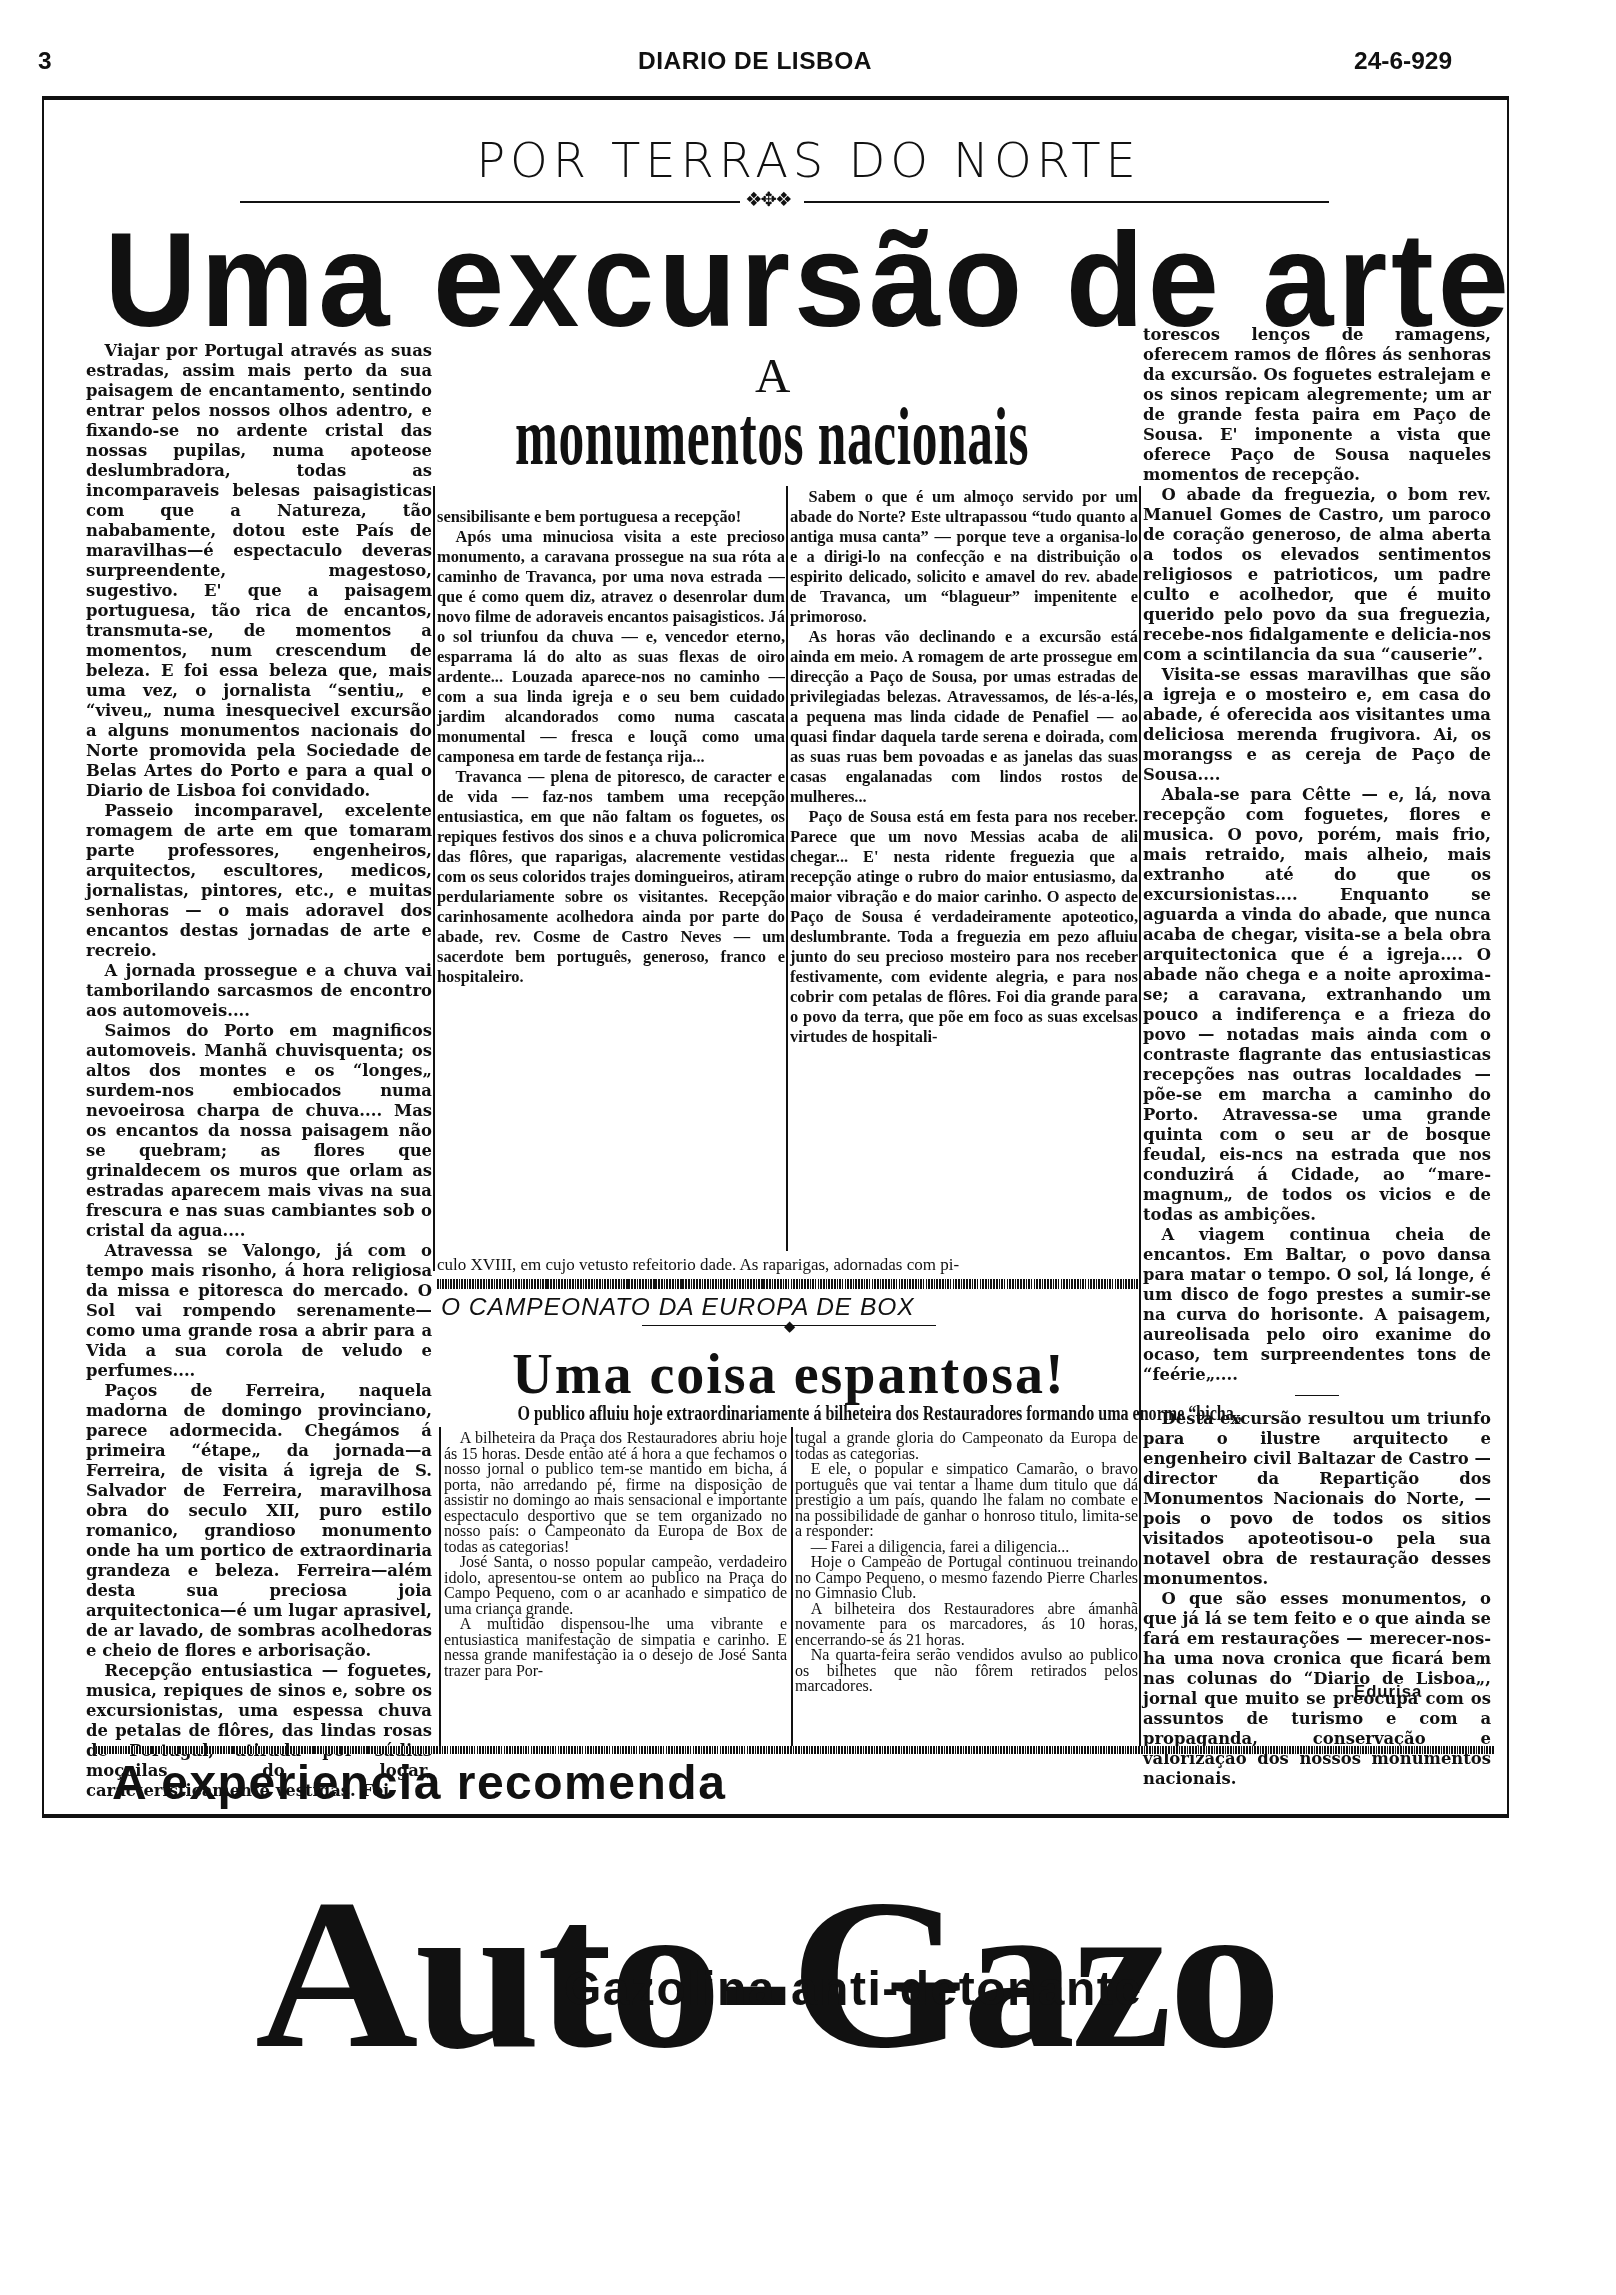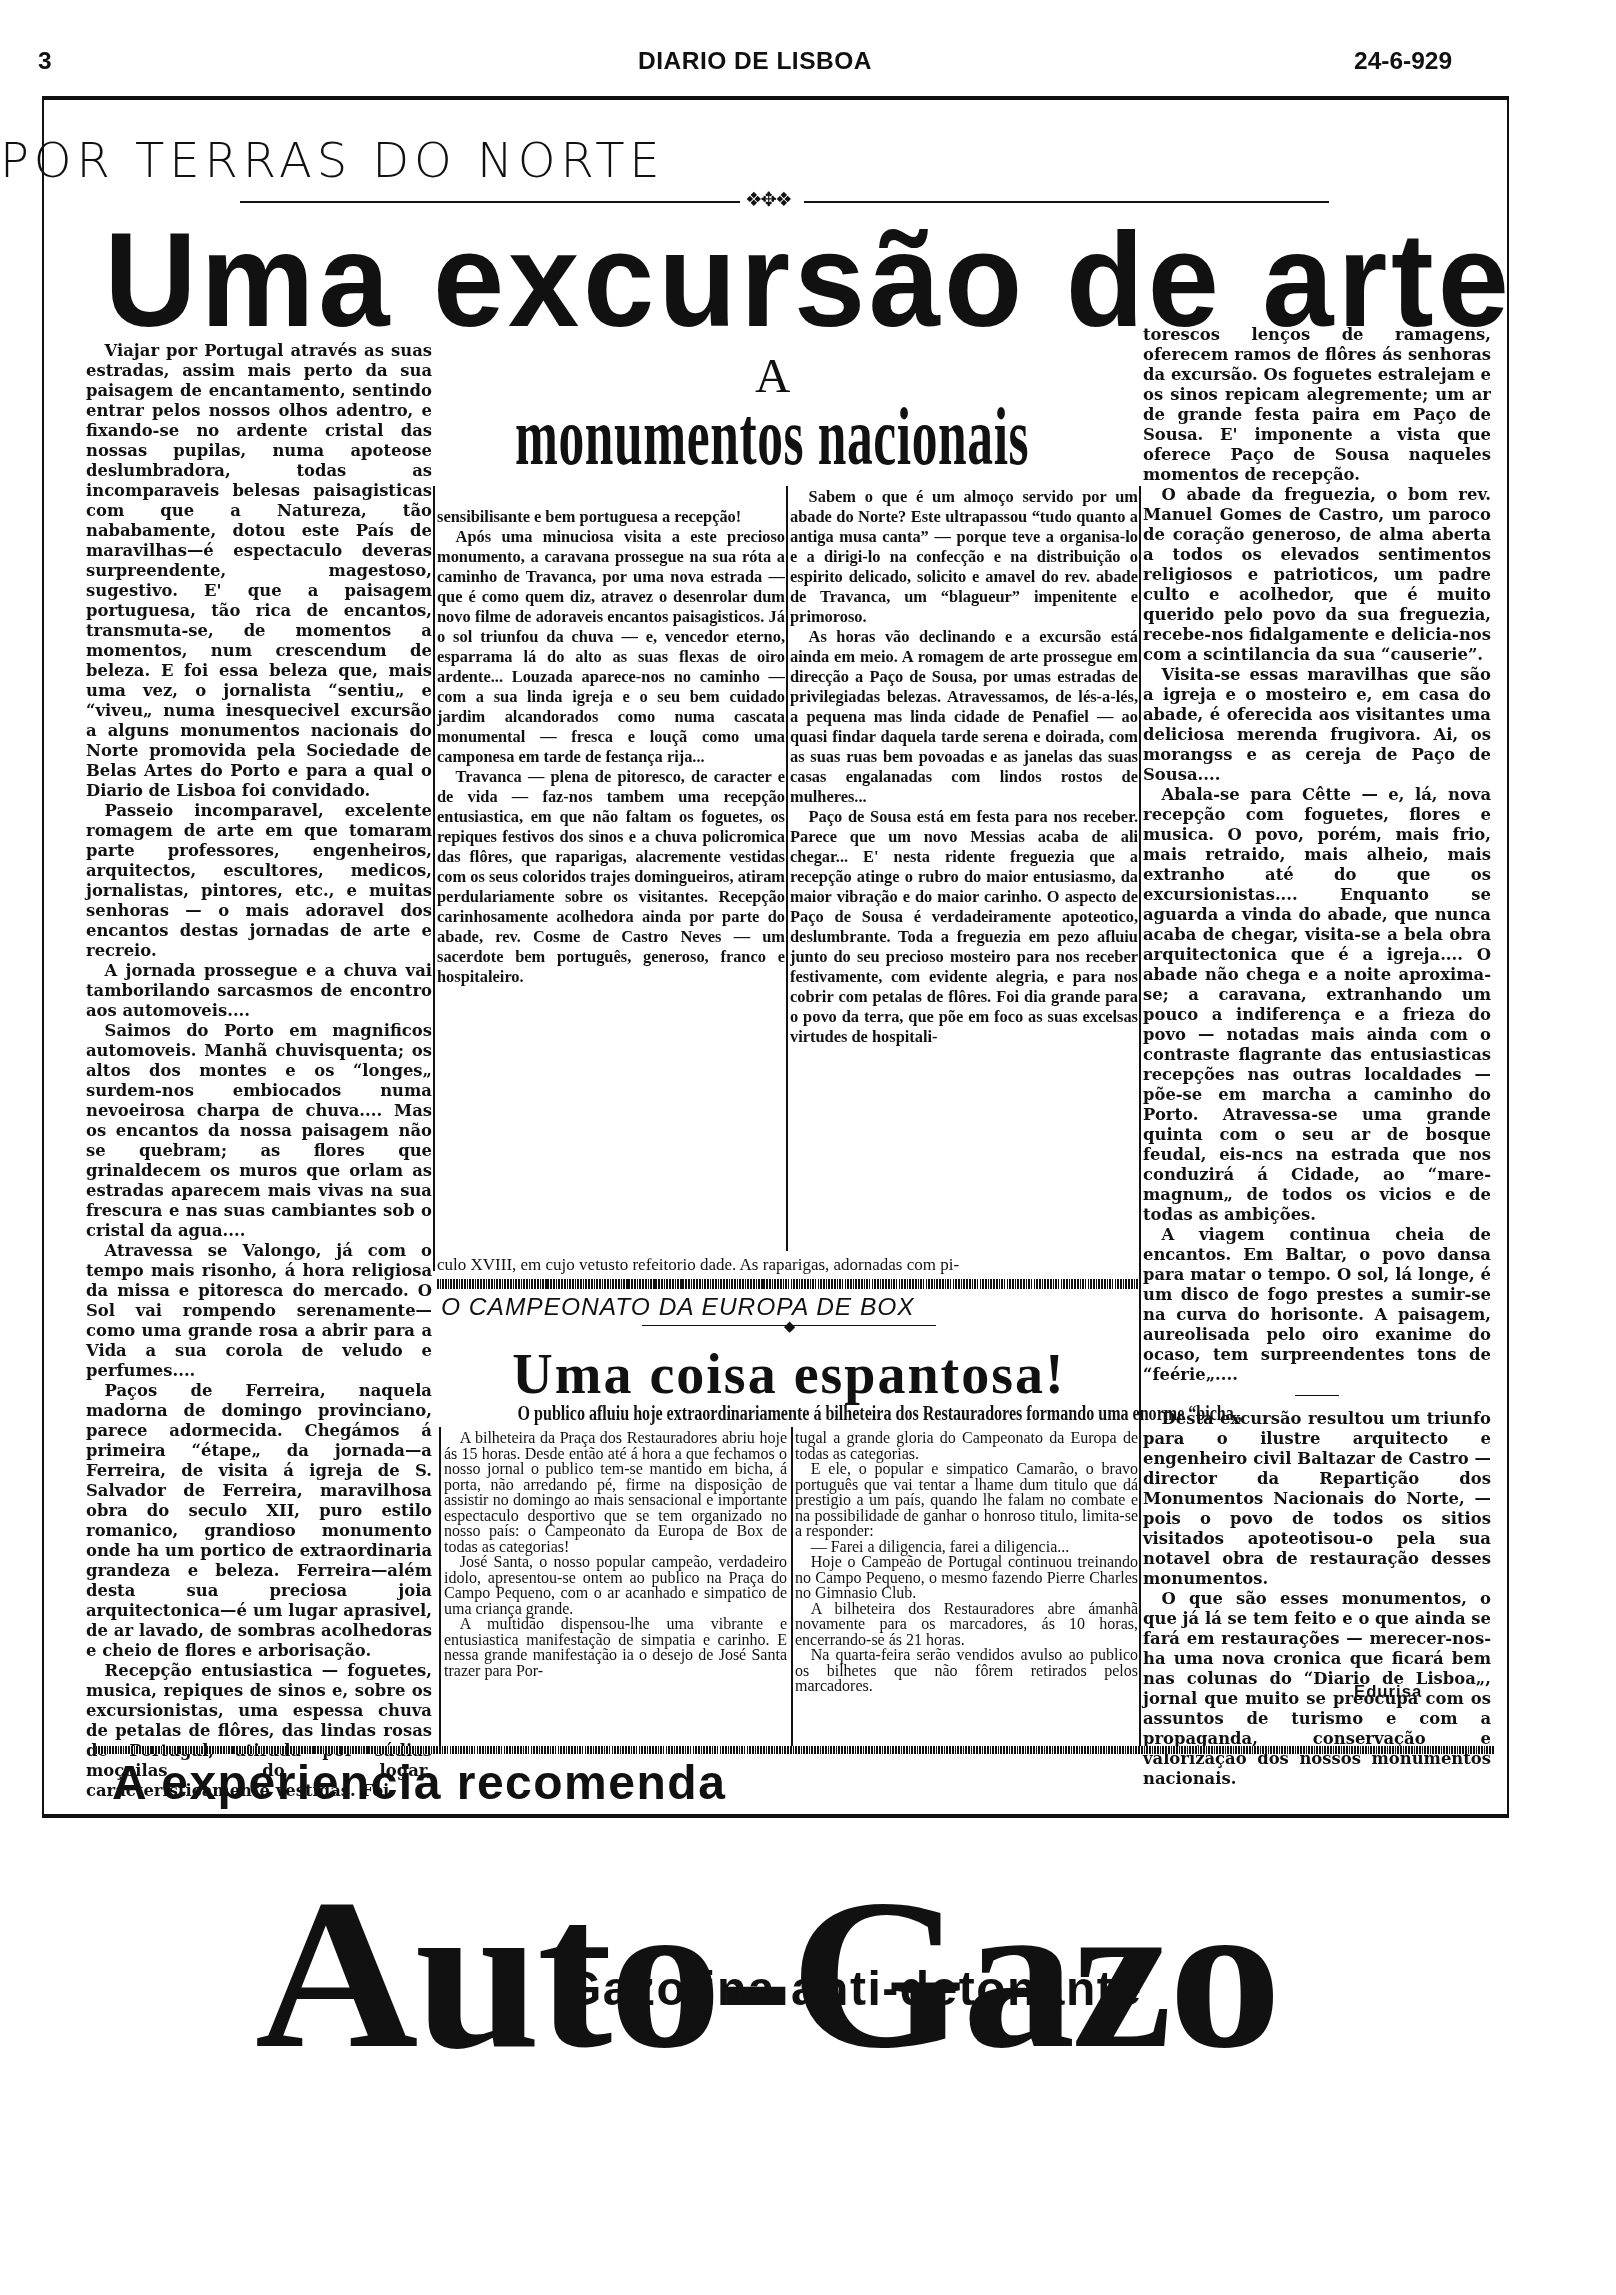--- a/index.html
+++ b/index.html
@@ -5,21 +5,21 @@
   html, body { margin:0; padding:0; background:#fff; }
   body { width:1617px; height:2295px; position:relative; overflow:hidden; color:#111;
          font-family:"DejaVu Serif", serif; }
   .abs { position:absolute; }
   .masthead { top:47px; left:0; width:1617px; height:29px; font-family:"Liberation Sans", sans-serif;
               font-weight:bold; font-size:24.5px; }
   .masthead .pg { position:absolute; left:38px; top:0; }
   .masthead .name { position:absolute; left:638px; top:0; letter-spacing:0.5px; }
   .masthead .date { position:absolute; left:1354px; top:0; }
   .frame { left:42px; top:96px; width:1467px; height:1722px; border:2.5px solid #111; border-top-width:4.4px; border-bottom-width:4.4px; box-sizing:border-box; }
-  .kicker { top:132px; left:0; width:1617px; text-align:left; font-family:"DejaVu Sans", sans-serif;
+  .kicker { top:132px; left:0; width:1617px; text-align:center; font-family:"DejaVu Sans", sans-serif;
             font-weight:200; font-size:48px; letter-spacing:4.9px; }
   .orn { top:197px; left:240px; width:1089px; height:9.8px; }
   .orn .line { position:absolute; top:3.9px; height:2px; background:#111; }
   .orn .glyph { position:absolute; left:505px; top:-6.9px; font-size:19.6px; line-height:19.6px; letter-spacing:-2px; }
   .headline { top:216px; left:0; width:1617px; text-align:center; font-family:"Liberation Sans", sans-serif;
               font-weight:bold; font-size:128px; line-height:128px; letter-spacing:3.9px; transform:scaleY(1.05); }
   .col { font-size:16.4px; line-height:20px; text-align:justify; font-weight:bold; }
   .col p { margin:0; text-indent:18.6px; }
   .col p.noind { text-indent:0; }
   .col1 { left:86px; top:341px; width:346px; }

